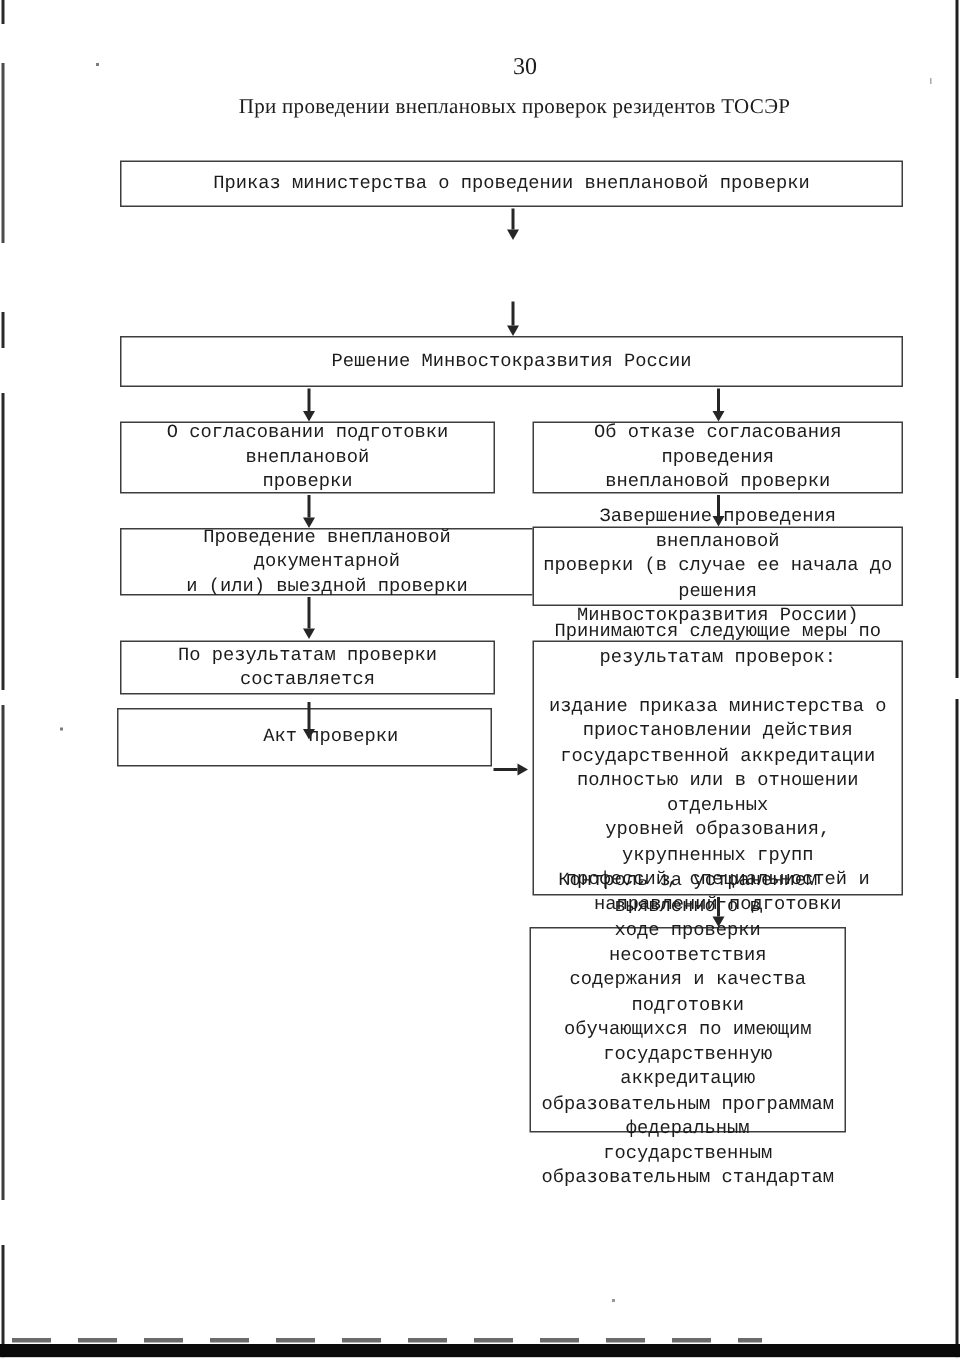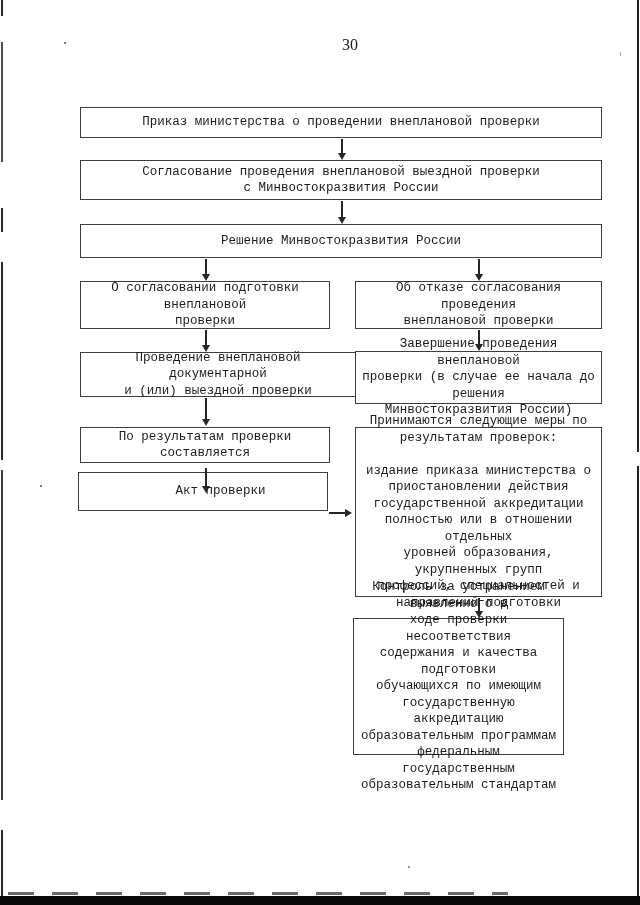--- a/index.html
+++ b/index.html
@@ -132,24 +132,23 @@
   .sp2 { left: 40px;  top: 485px; width: 2px; height: 2px; }
   .sp3 { left: 408px; top: 866px; width: 2px; height: 2px; background:#999; }
   .sp4 { left: 620px; top: 52px;  width: 1px; height: 4px; background:#aaa; }
 </style>
 </head>
 <body>
 
 <div class="page">
 
   <div class="page-number">30</div>
+  <div class="doc-title">При проведении внеплановых проверок резидентов ТОСЭР</div>
 
   <div class="node n-order">Приказ министерства о проведении внеплановой проверки</div>
-  <div class="node n-approval">Согласование проведения внеплановой выездной проверки
-с Минвостокразвития России</div>
   <div class="node n-decision">Решение Минвостокразвития России</div>
   <div class="node n-approved">О согласовании подготовки внеплановой
 проверки</div>
   <div class="node n-refused">Об отказе согласования проведения
 внеплановой проверки</div>
   <div class="node n-conduct">Проведение внеплановой документарной
 и (или) выездной проверки</div>
   <div class="node n-completion">Завершение проведения внеплановой
 проверки (в случае ее начала до решения
 Минвостокразвития России)</div>

